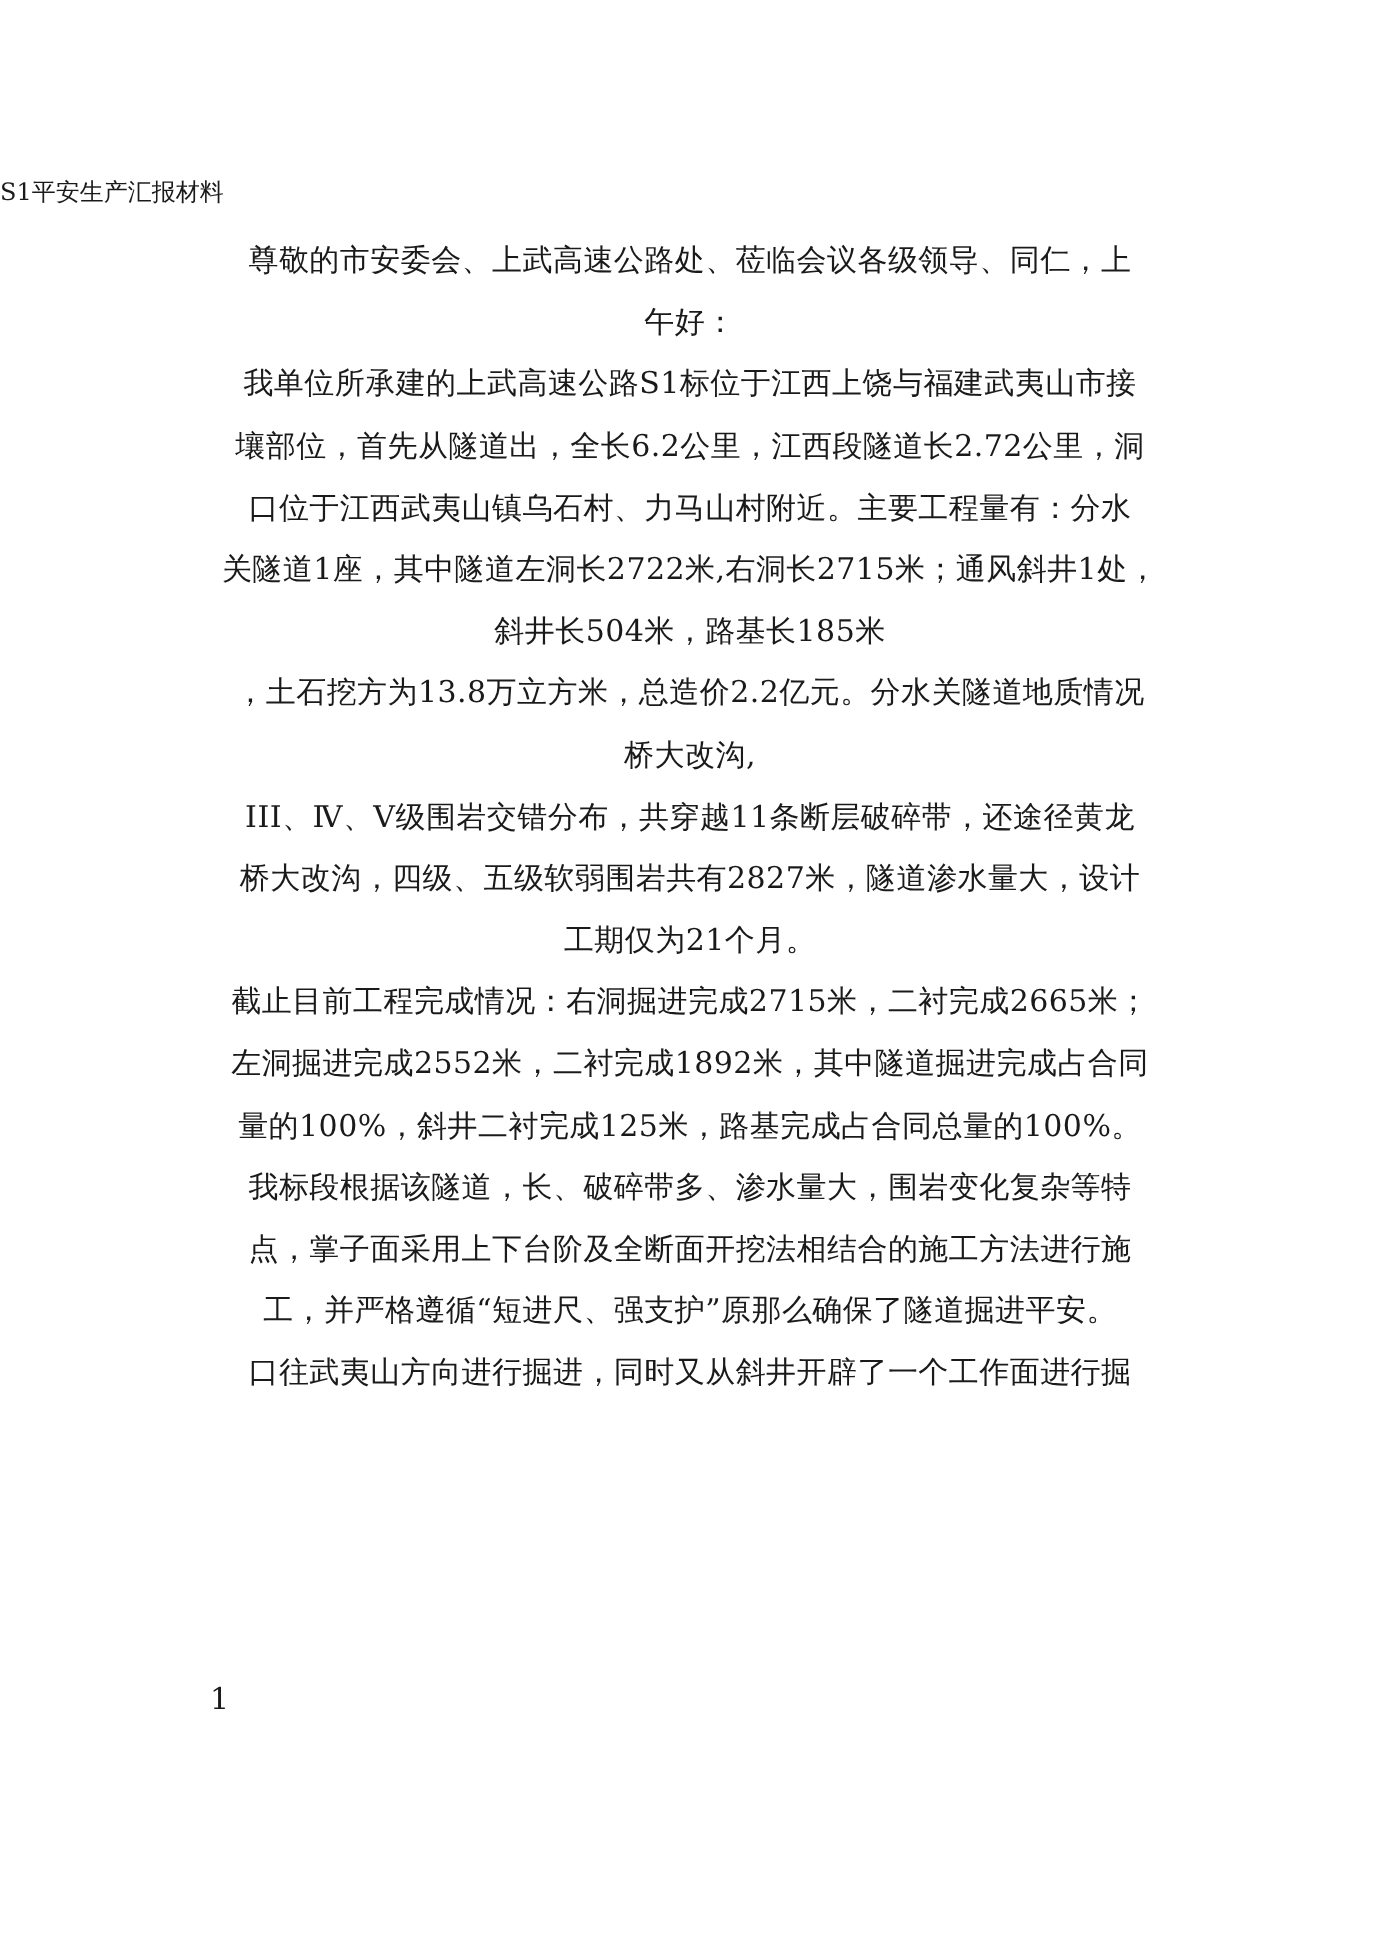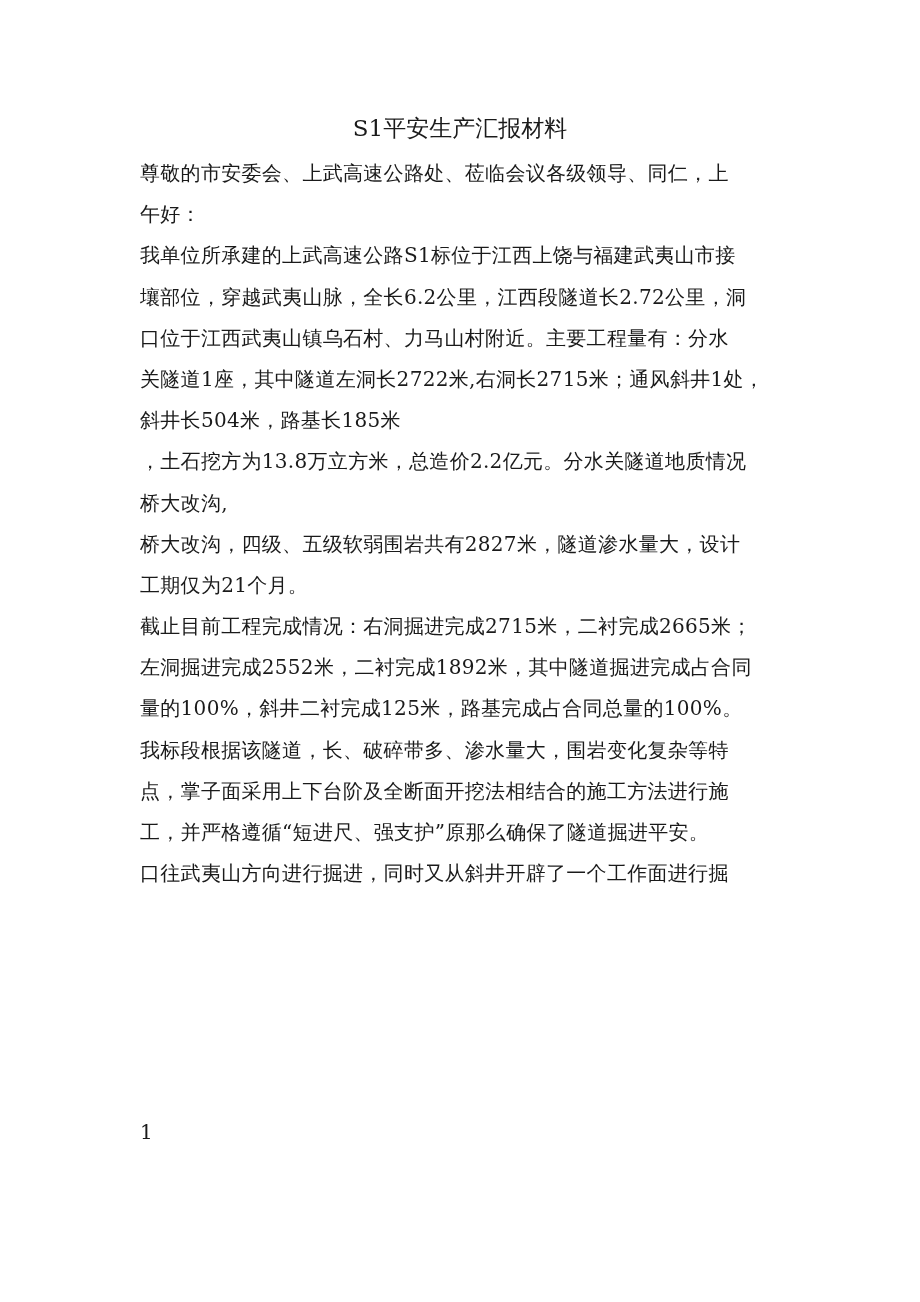--- a/index.html
+++ b/index.html
@@ -1,40 +1,41 @@
 <!DOCTYPE html>
 <html><head>
 <meta charset="utf-8">
 <style>
   html, body { margin: 0; padding: 0; background: #ffffff; }
   body { width: 920px; height: 1302px; position: relative; overflow: hidden;
          font-family: "DejaVu Serif", "Liberation Serif", serif; color: #1a1a1a; }
   .page { position: absolute; left: 0; top: 0; width: 920px; height: 1302px; background: #fff; }
-  .title { position: absolute; left: 0; width: 920px; top: 112px; text-align: center;
-           font-size: 23px; line-height: 32px; font-weight: normal; margin: 0; }
+  .title { position: absolute; left: 0; width: 920px; top: 112px; text-align: left;
+           font-size: 16px; line-height: 32px; font-weight: normal; margin: 0; }
   .body { position: absolute; left: 140px; top: 153px; width: 640px; }
   .line { height: 41.2px; line-height: 41.2px; font-size: 20px; white-space: nowrap;
-          letter-spacing: 0.3px; }
+          letter-spacing: 0.3px; text-align: center; }
   .pagenum { position: absolute; left: 140px; top: 1118px; font-size: 20px; line-height: 28px; }
 </style>
 </head>
 <body>
 
 <div class="page">
   <h1 class="title">S1平安生产汇报材料</h1>
   <div class="body">
     <div class="line">尊敬的市安委会、上武高速公路处、莅临会议各级领导、同仁，上</div>
     <div class="line">午好：</div>
     <div class="line">我单位所承建的上武高速公路S1标位于江西上饶与福建武夷山市接</div>
-    <div class="line">壤部位，穿越武夷山脉，全长6.2公里，江西段隧道长2.72公里，洞</div>
+    <div class="line">壤部位，首先从隧道出，全长6.2公里，江西段隧道长2.72公里，洞</div>
     <div class="line">口位于江西武夷山镇乌石村、力马山村附近。主要工程量有：分水</div>
     <div class="line">关隧道1座，其中隧道左洞长2722米,右洞长2715米；通风斜井1处，</div>
     <div class="line">斜井长504米，路基长185米</div>
     <div class="line">，土石挖方为13.8万立方米，总造价2.2亿元。分水关隧道地质情况</div>
     <div class="line">桥大改沟,</div>
+    <div class="line">III、Ⅳ、Ⅴ级围岩交错分布，共穿越11条断层破碎带，还途径黄龙</div>
     <div class="line">桥大改沟，四级、五级软弱围岩共有2827米，隧道渗水量大，设计</div>
     <div class="line">工期仅为21个月。</div>
     <div class="line">截止目前工程完成情况：右洞掘进完成2715米，二衬完成2665米；</div>
     <div class="line">左洞掘进完成2552米，二衬完成1892米，其中隧道掘进完成占合同</div>
     <div class="line">量的100%，斜井二衬完成125米，路基完成占合同总量的100%。</div>
     <div class="line">我标段根据该隧道，长、破碎带多、渗水量大，围岩变化复杂等特</div>
     <div class="line">点，掌子面采用上下台阶及全断面开挖法相结合的施工方法进行施</div>
     <div class="line">工，并严格遵循“短进尺、强支护”原那么确保了隧道掘进平安。</div>
     <div class="line">口往武夷山方向进行掘进，同时又从斜井开辟了一个工作面进行掘</div>
   </div>

